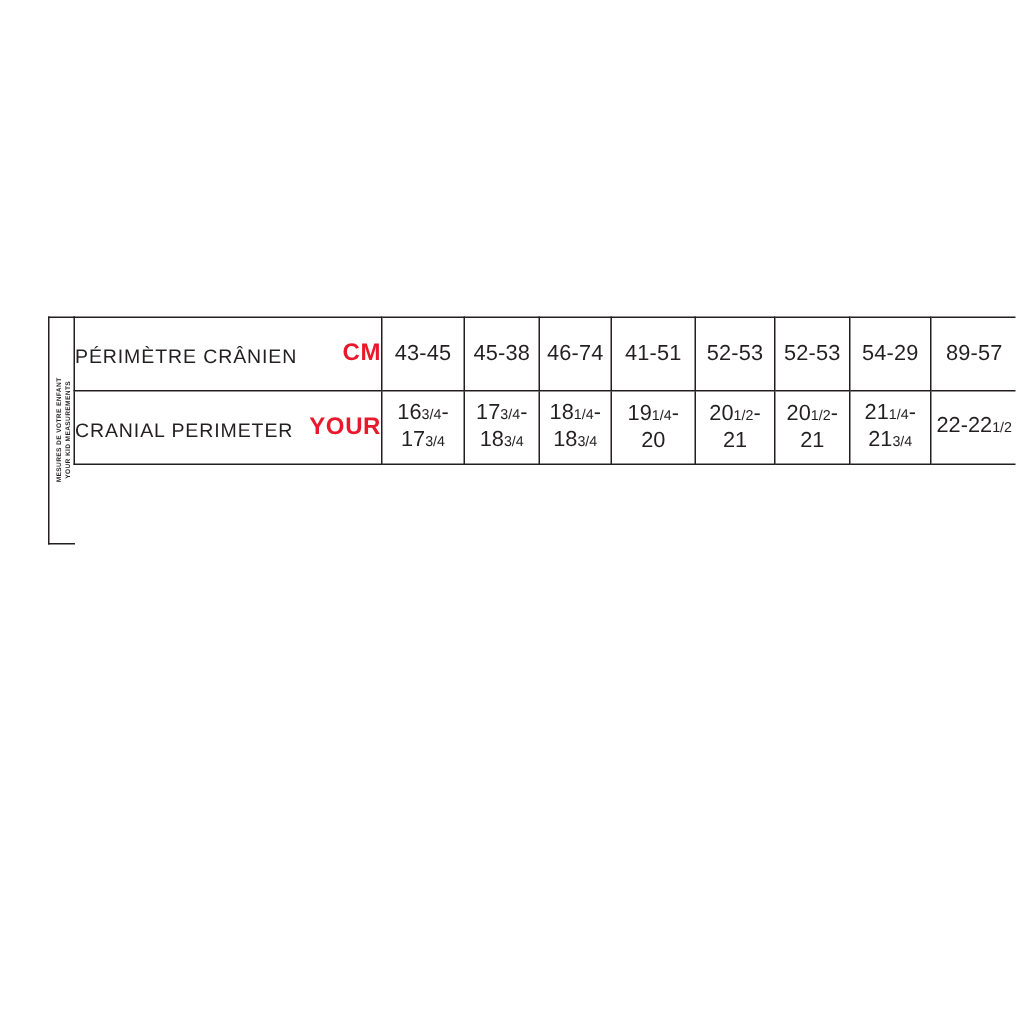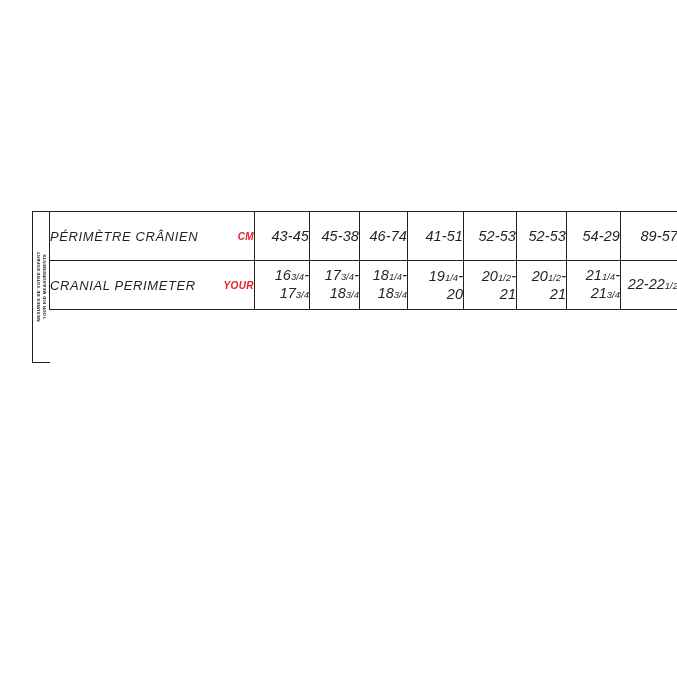--- a/index.html
+++ b/index.html
@@ -92,42 +92,40 @@
     letter-spacing: 0.1px;
   }
 
   
   tr.data-row td { height: 48px; }
   .row-label-cell {
     padding: 0 10px 0 14px;
   }
   .row-label-flex {
     display: flex;
-    align-items: center;
+    align-items: flex-end;
     justify-content: space-between;
-    font-style: italic;
   }
   .row-name {
     font-size: 13px;
     letter-spacing: 0.6px;
     font-weight: 400;
   }
   .row-unit {
-    font-size: 10px;
+    font-size: 16px;
     font-weight: 700;
     color: #e8192c;
     letter-spacing: 0.4px;
   }
   .val {
-    text-align: right;
+    text-align: center;
     padding-left: 8px;
     font-size: 14.5px;
     letter-spacing: 0.1px;
     white-space: nowrap;
-    font-style: italic;
   }
   .val-frac {
     font-size: 14.5px;
     line-height: 17px;
     letter-spacing: 0px;
   }
   .frac-small {
     font-size: 9.5px;
     letter-spacing: 0;
   }

